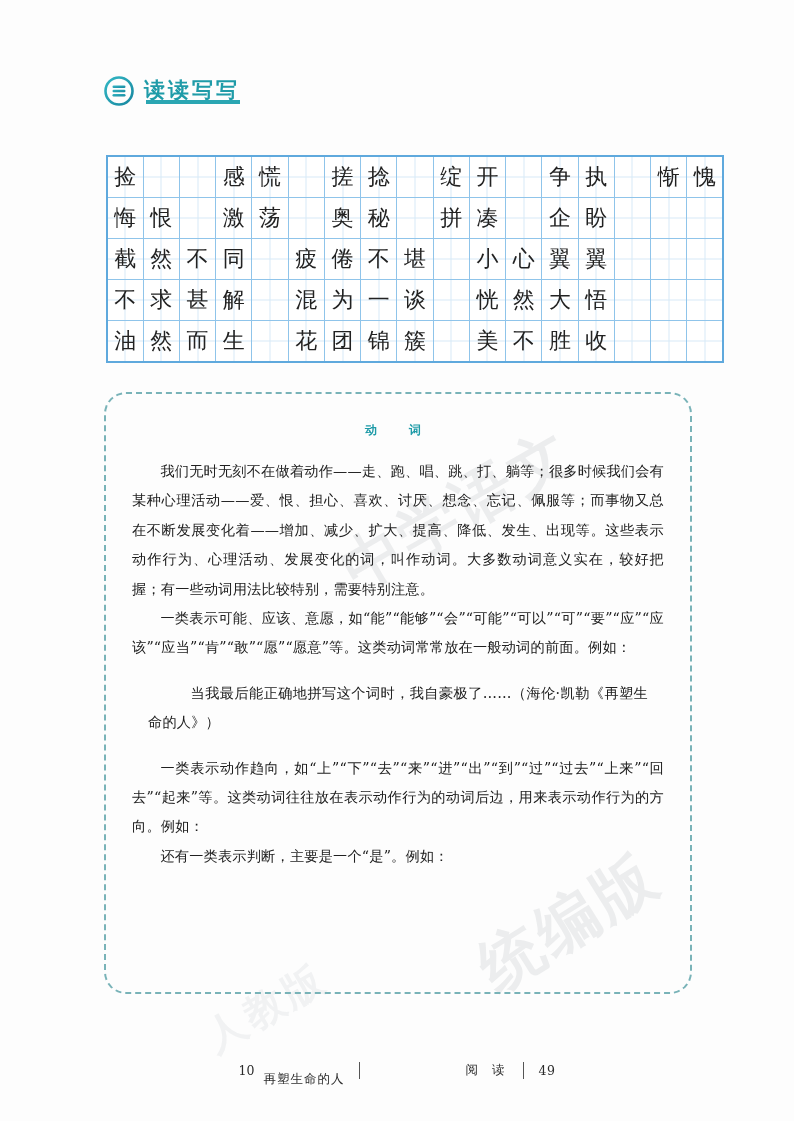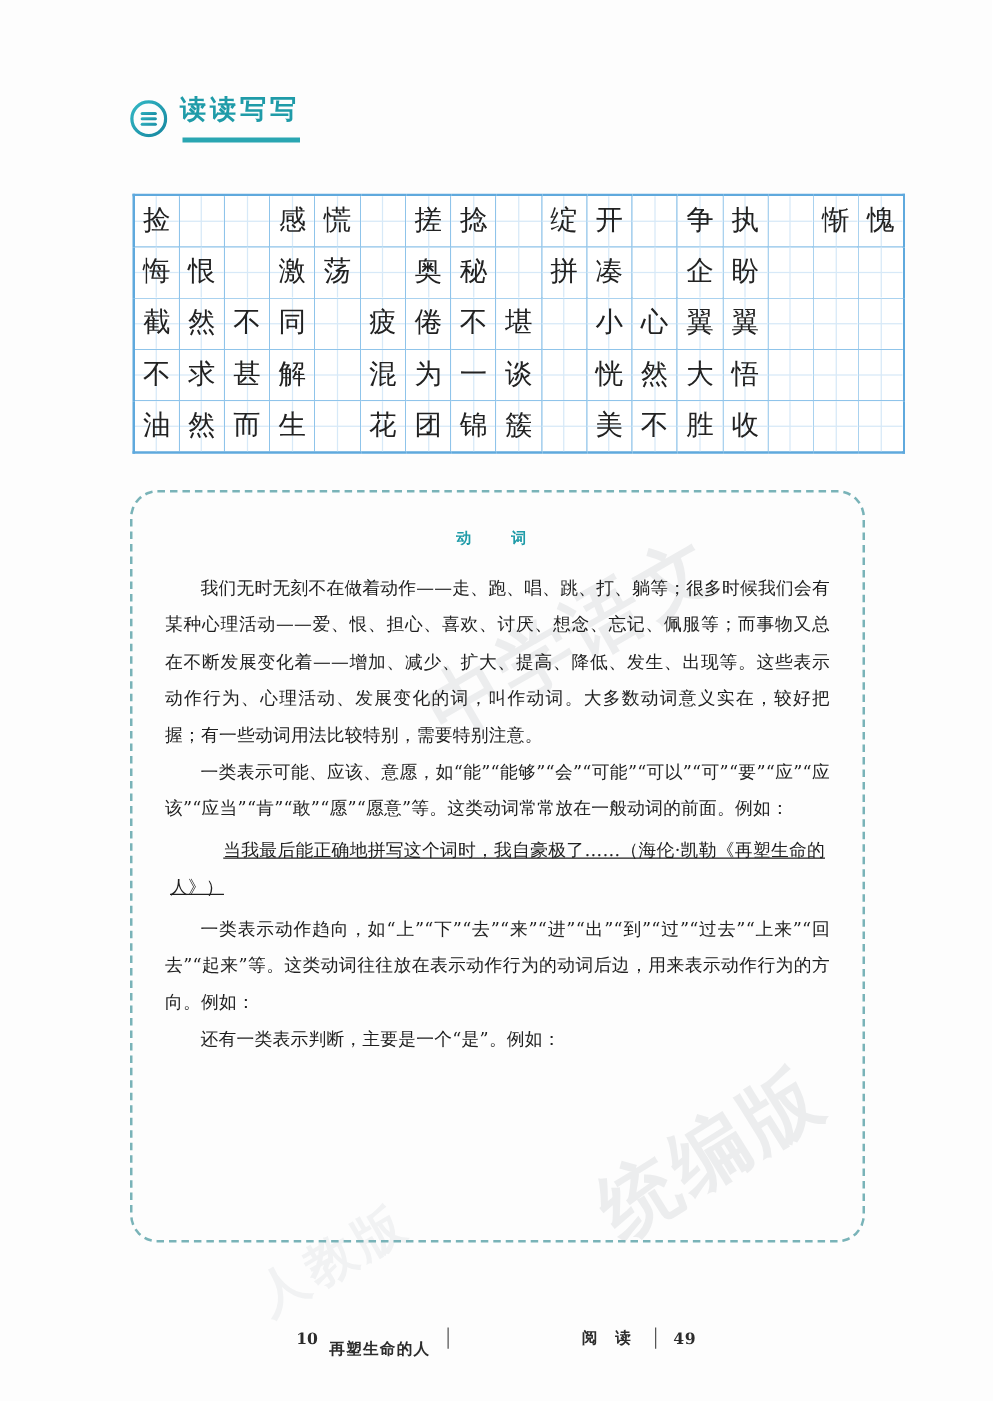--- a/index.html
+++ b/index.html
@@ -46,21 +46,21 @@
     align-items: center;
     gap: 10px;
   }
   .hdr-icon {
     width: 30px;
     height: 30px;
     flex: 0 0 auto;
   }
   .hdr-title-wrap {
     position: relative;
-    padding-bottom: 15px;
+    padding-bottom: 3px;
   }
   .hdr-title {
     font-family: "DejaVu Serif", "Liberation Serif", serif;
     font-size: 21px;
     color: #1f9ba8;
     letter-spacing: 3px;
     font-weight: 600;
     line-height: 1;
   }
   .hdr-underline {
@@ -149,38 +149,36 @@
     line-height: 2.07;
     color: #202020;
     text-align: justify;
     text-justify: inter-character;
     letter-spacing: 0.2px;
   }
   .kbox-body p { margin: 0; }
   .kbox-body p.indent { text-indent: 2em; }
   .kbox-body p.quote {
     text-indent: 3em;
-    margin: 4px;
-    text-decoration: underline;
+    margin: 16px;
   }
 
   
   .footer {
     position: absolute;
     left: 0;
     right: 0;
     top: 1052px;
     display: flex;
     align-items: center;
     justify-content: center;
     gap: 0;
     font-family: "DejaVu Serif", "Liberation Serif", serif;
     font-size: 12.5px;
     color: #2c2c2c;
-    font-weight: bold;
   }
   .footer .f-pagenum-left { margin-right: 9px; }
   .footer .f-chapter { letter-spacing: 1px; margin-top: 19px; }
   .footer .f-rule {
     display: inline-block;
     width: 1px;
     height: 17px;
     background: #555;
     margin: 0 14px;
   }

